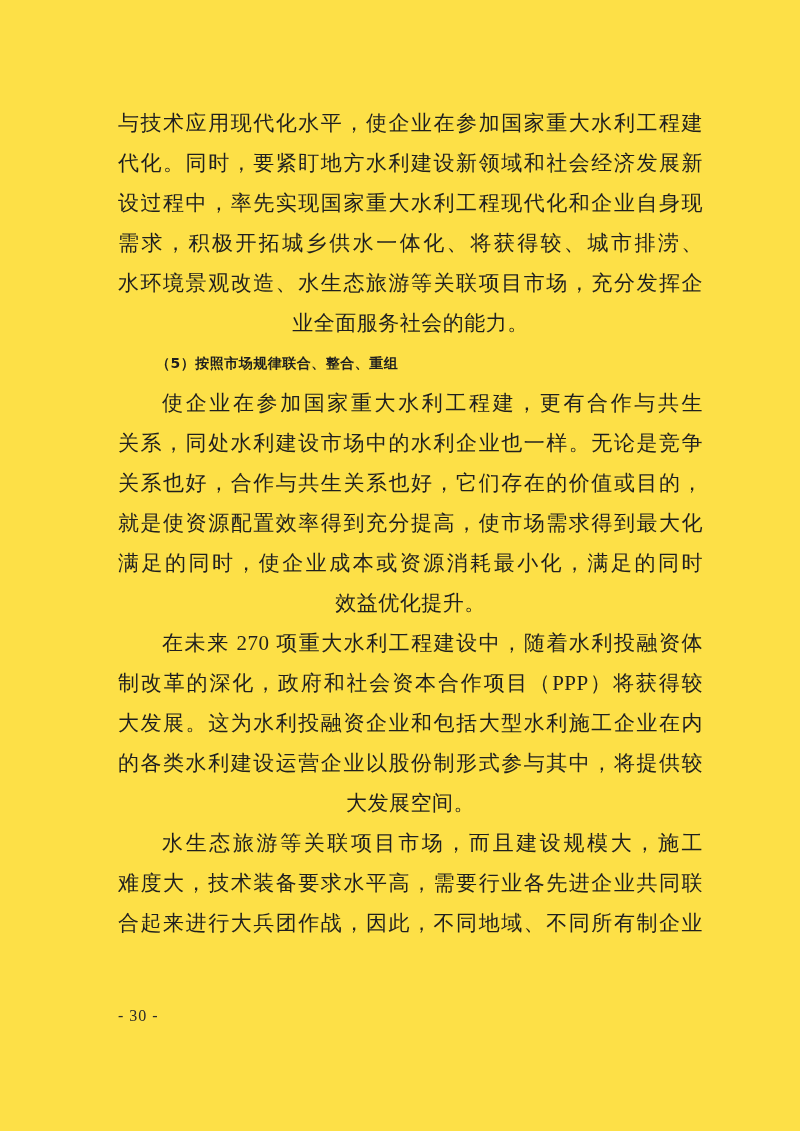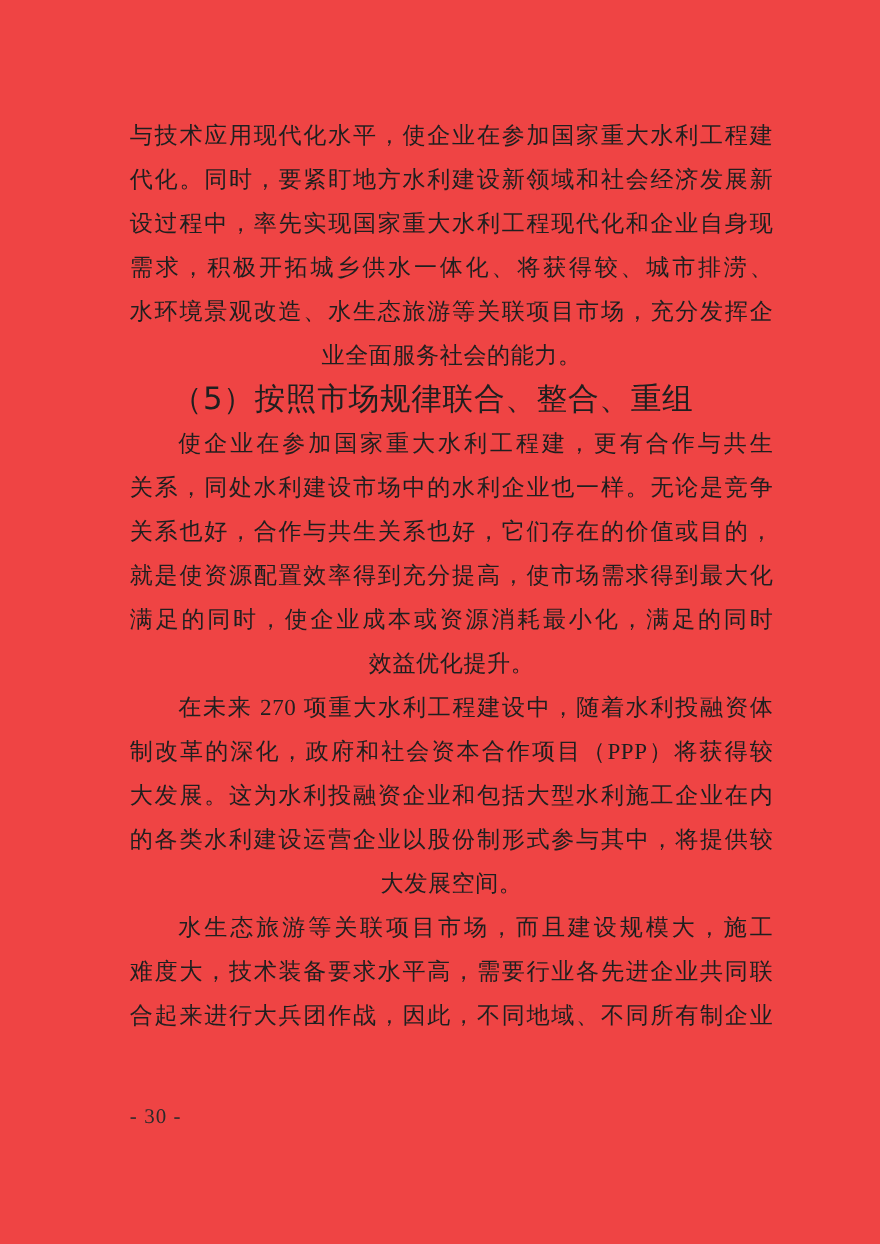--- a/index.html
+++ b/index.html
@@ -4,21 +4,21 @@
 <style>
   html, body {
     margin: 0;
     padding: 0;
     background: #ffffff;
   }
   .page {
     position: relative;
     width: 800px;
     height: 1131px;
-    background: #ef4444;
+    background: #fde047;
     overflow: hidden;
     font-family: "Liberation Serif", "DejaVu Serif", serif;
     color: #1f1f1f;
   }
   .content {
     position: absolute;
     left: 118px;
     top: 103px;
     width: 585px;
   }
@@ -35,33 +35,33 @@
   .line.just {
     text-align: justify;
     text-align-last: justify;
     -moz-text-align-last: justify;
   }
   .line.indent {
     text-indent: 2.1em;
   }
   .heading {
     font-family: "DejaVu Sans", "Liberation Sans", sans-serif;
-    font-weight: normal;
-    font-size: 28px;
+    font-weight: bold;
+    font-size: 14px;
     line-height: 40px;
     height: 40px;
     text-indent: 38px;
     letter-spacing: 0.5px;
     white-space: nowrap;
   }
   .page-number {
     position: absolute;
     left: 118px;
     top: 1004px;
-    font-size: 19px;
+    font-size: 16px;
     line-height: 24px;
     letter-spacing: 1px;
     color: #2a2a2a;
     font-family: "Liberation Serif", "DejaVu Serif", serif;
   }
 </style>
 </head>
 <body>
 
 <div class="page">

